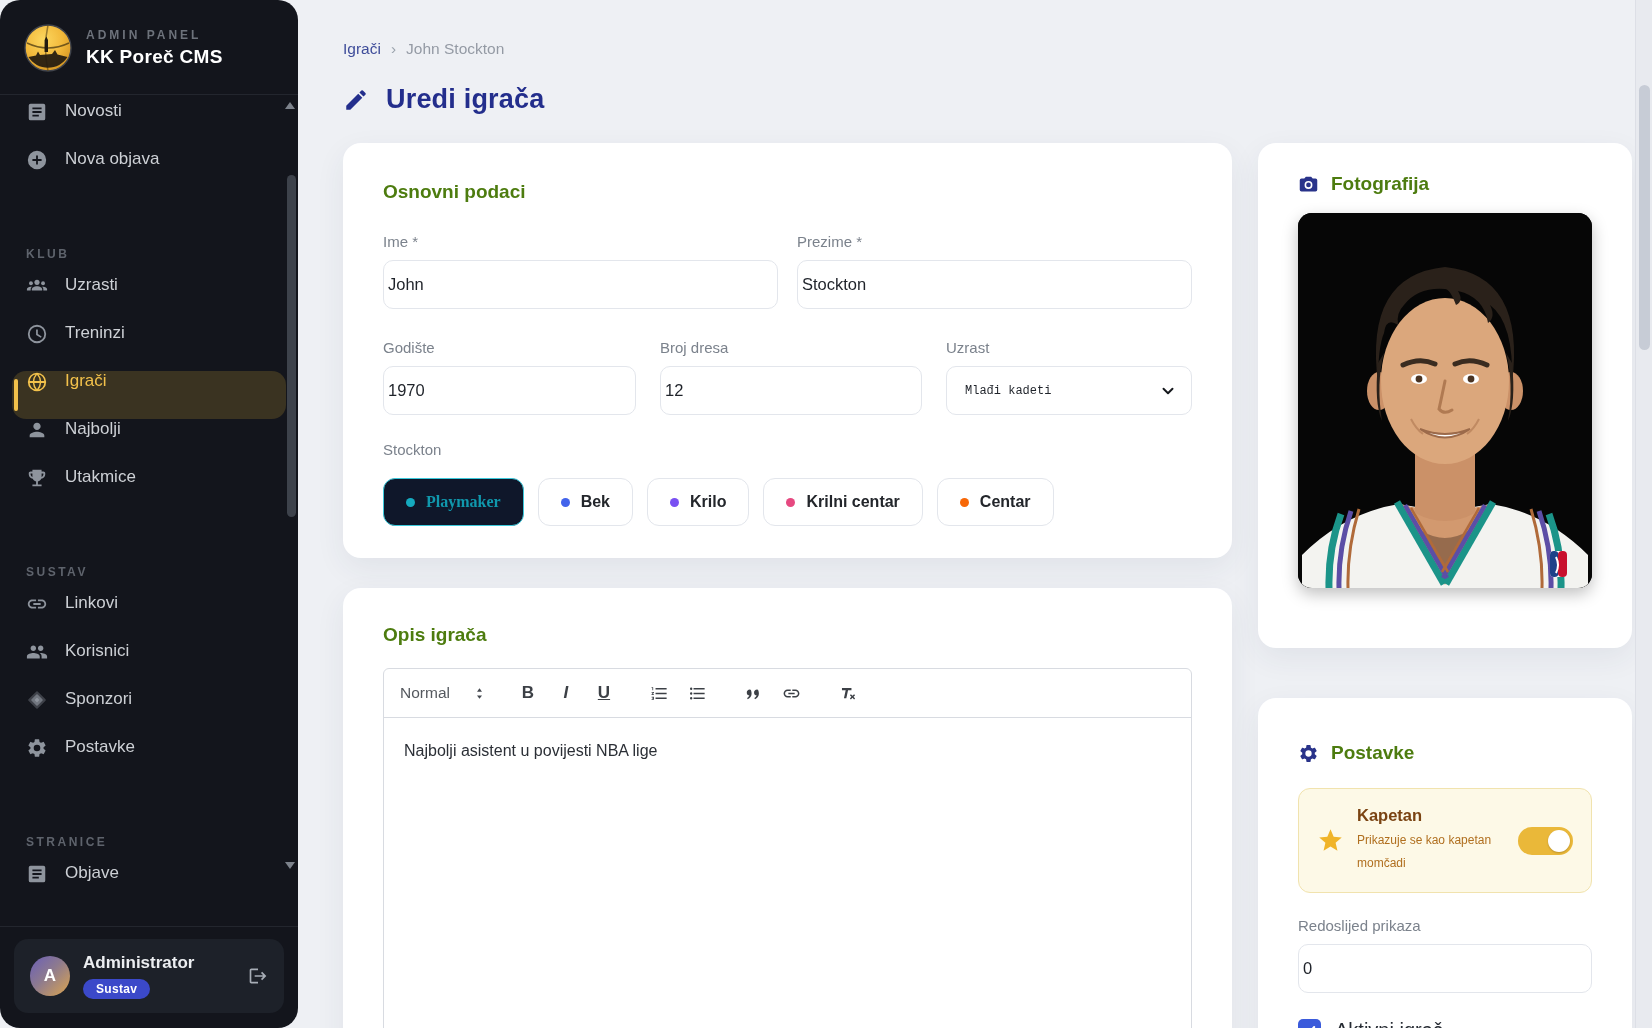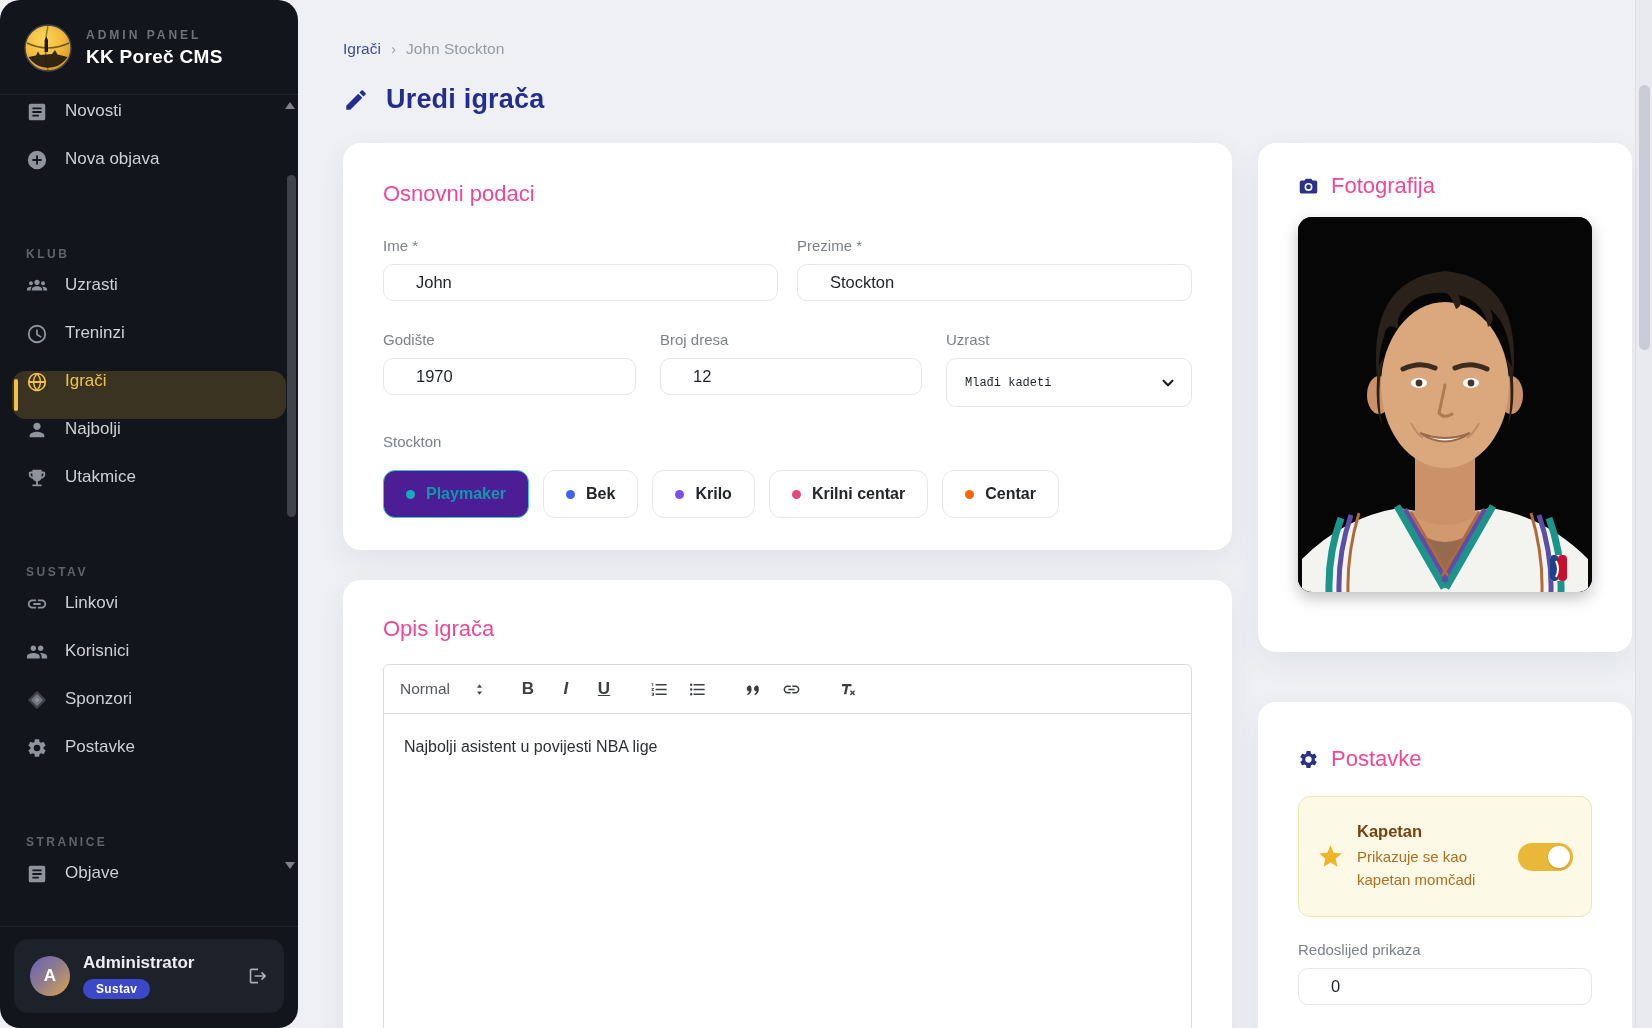--- a/index.html
+++ b/index.html
@@ -42,38 +42,38 @@
   .bc-link { color:#3f4d9a; }
   .bc-sep { color:#9aa2ac; }
   .bc-current { color:#949aa4; }
   .page-title-row { display:flex; align-items:center; gap:17px; margin-top:26px; }
   .page-title-row .icon { width:26px; height:26px; color:#232e8c; }
   .page-title { font-size:27px; font-weight:800; color:#232e8c; letter-spacing:.2px; }
   .content-row { display:flex; gap:26px; margin-top:28px; align-items:flex-start; }
   .col-left { width:889px; flex:0 0 889px; }
   .col-right { width:374px; flex:0 0 374px; }
   .card { background:#fff; border-radius:18px; box-shadow:0 10px 30px rgba(40,50,90,.07); }
-  .card-title { font-size:22px; font-weight:normal; color:#ec4899; }
+  .card-title { font-size:19px; font-weight:bold; color:#4d7c0f; }
   .title-with-icon { display:flex; align-items:center; gap:12px; }
   .title-with-icon .icon { width:21px; height:21px; color:#29338a; }
 
   
   .card-basic { padding:38px 40px 32px 40px; }
   .card-basic .card-title { margin-bottom:30px; }
   .f-label { font-size:15px; color:#7b828c; margin-bottom:10px; }
-  .f-input { width:100%; height:37px; border:1px solid #e3e6ec; border-radius:10px; padding:0 32px; font-size:16.5px; color:#1f232a; background:#fff; font-family:inherit; outline:none; }
+  .f-input { width:100%; height:49px; border:1px solid #e3e6ec; border-radius:10px; padding:0 4px; font-size:16.5px; color:#1f232a; background:#fff; font-family:inherit; outline:none; }
   .grid-2 { display:grid; grid-template-columns:1fr 1fr; gap:19px; }
   .grid-3 { display:grid; grid-template-columns:253px 262px 1fr; gap:24px; margin-top:30px; }
   .select { display:flex; align-items:center; justify-content:space-between; height:49px; border:1px solid #e3e6ec; border-radius:10px; padding:0 14px 0 18px; font-size:12px; color:#1f232a; cursor:pointer;font-family:Liberation Mono, monospace; }
   .select .icon { width:18px; height:18px; color:#15181d; }
   .pozicija-label { margin-top:26px; }
   .chips { display:flex; gap:14px; margin-top:20px; }
   .chip { display:flex; align-items:center; gap:11px; height:48px; padding:0 22px; border:1px solid #e3e6ec; border-radius:12px; background:#fff; font-size:16px; font-weight:600; color:#23262b; cursor:pointer; }
   .chip .dot { width:9px; height:9px; border-radius:50%; }
-  .chip.selected { background:#4c1d95; border:1.5px solid #3bc9db; color:#1098ad; }
+  .chip.selected { background:#0f172a; border:1.5px solid #3bc9db; color:#1098ad;font-family:Liberation Serif, serif; }
 
   
   .card-desc { padding:36px 40px 40px 40px; margin-top:30px; height:560px; }
   .card-desc .card-title { margin-bottom:22px; }
   .editor { border:1px solid #d8dbe1; border-radius:6px; overflow:hidden; }
   .toolbar { display:flex; align-items:center; height:49px; border-bottom:1px solid #d8dbe1; padding:0 16px; color:#44484f; }
   .style-select { display:flex; align-items:center; gap:22px; font-size:15.5px; color:#55595f; cursor:pointer; }
   .style-select .icon { width:15px; height:15px; color:#44484f; }
   .tb-btn { display:flex; align-items:center; justify-content:center; width:30px; height:30px; margin-left:8px; cursor:pointer; color:#3c4046; }
   .tb-btn.group-start { margin-left:26px; }
@@ -84,25 +84,25 @@
   .editor-content { padding:24px 20px; font-size:16px; color:#2b2f36; min-height:400px; }
 
   
   .card-photo { padding:30px 40px 60px 40px; }
   .photo-frame { position:relative; margin-top:18px; width:294px; height:375px; border-radius:14px; overflow:hidden; background:#000; box-shadow:0 6px 16px rgba(0,0,0,.25); }
   .photo-frame svg { display:block; width:294px; height:375px; }
   .photo-close { position:absolute; top:26px; right:22px; width:18px; height:18px; color:#fff; cursor:pointer; }
 
   
   .card-settings { margin-top:50px; padding:44px 40px 40px 40px; height:420px; }
-  .kapetan-box { margin-top:24px; background:#fdf9e7; border:1px solid #f1e3ae; border-radius:12px; padding:25px 18px; display:flex; align-items:center; gap:13px; }
+  .kapetan-box { margin-top:24px; background:#fdf9e7; border:1px solid #f1e3ae; border-radius:12px; padding:17px 18px; display:flex; align-items:center; gap:13px; }
   .kapetan-box .star { width:27px; height:27px; color:#f0b429; flex:0 0 27px; }
   .kapetan-texts { flex:1; }
   .kapetan-title { font-size:16.5px; font-weight:bold; color:#7a4312; margin-bottom:4px; }
-  .kapetan-desc { font-size:15px; color:#b06f1f; line-height:23px; max-width:160px; }
+  .kapetan-desc { font-size:12px; color:#b06f1f; line-height:23px; max-width:160px; }
   .toggle { position:relative; width:55px; height:28px; border-radius:14px; background:#eab839; flex:0 0 55px; cursor:pointer; }
   .toggle .knob { position:absolute; top:3px; right:3px; width:22px; height:22px; border-radius:50%; background:#fff; box-shadow:0 1px 2px rgba(0,0,0,.2); }
   .redoslijed-label { margin-top:24px; }
   .checkbox-row { display:flex; align-items:center; gap:14px; margin-top:26px; }
   .checkbox { width:23px; height:23px; border-radius:5px; background:#3b5bdb; color:#fff; display:flex; align-items:center; justify-content:center; cursor:pointer; }
   .checkbox .icon { width:15px; height:15px; }
   .checkbox-label { font-size:20px; color:#262b33; }
 
   
   .page-scrollbar { position:absolute; top:0; right:0; bottom:0; width:17px; background:#e8eaef; border-left:1px solid #dddfe6; }

